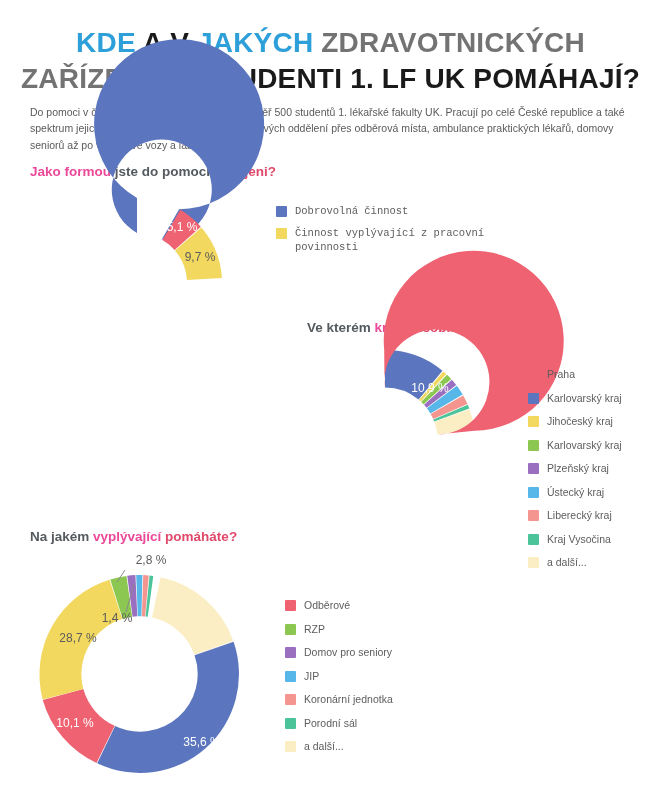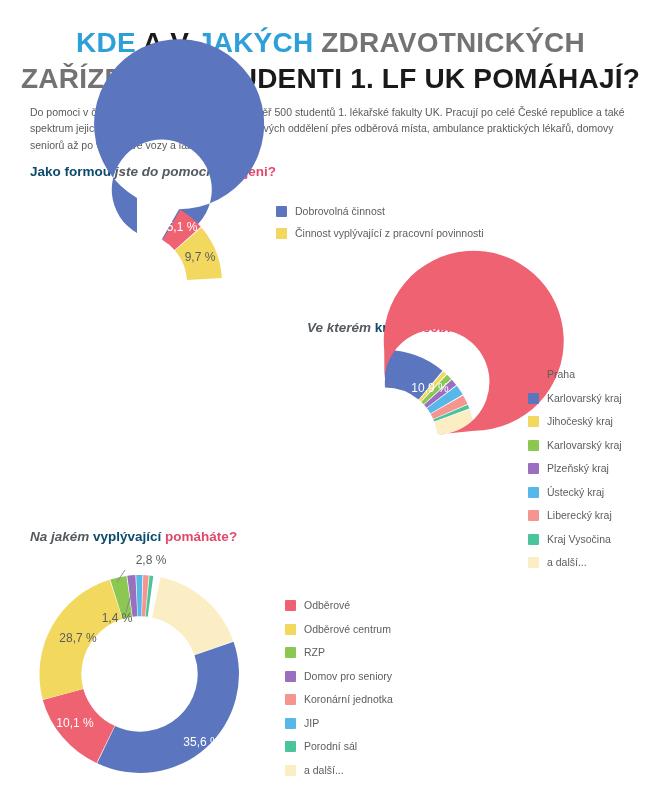--- a/index.html
+++ b/index.html
@@ -47,22 +47,22 @@
     text-align: left;
   }
 
   
   .sec-head {
     position: absolute;
     font-size: 13.5px;
     font-weight: bold;
     white-space: nowrap;
   }
-  .h-blue { color: #0c4a6e; }
-  .h-gray { color: #555a5f; font-style: italic; }
+  .h-blue { color: #ec4899; }
+  .h-gray { color: #555a5f; }
   .h-pink { color: #e0496b; }
 
   #head-1 { top: 164px; left: 30px; }
   #head-2 { top: 320px; left: 307px; }
   #head-3 { top: 529px; left: 30px; }
 
   
   .donut {
     position: absolute;
   }
@@ -99,21 +99,21 @@
     border-radius: 1px;
   }
   .legend-label {
     font-size: 10.5px;
     line-height: 14px;
     color: #5d5d5d;
     white-space: pre-line;
   }
 
   #legend-1 { top: 204px; left: 276px; width: 270px; }
-  #legend-1 .legend-row { margin-bottom: 8px; }
+  #legend-1 .legend-row { margin-bottom: 8px; font-family: Liberation Mono, monospace; }
   #legend-2 { top: 367px; left: 528px; width: 130px; }
   #legend-2 .legend-row { margin-bottom: 9.5px; }
   #legend-3 { top: 598px; left: 285px; width: 160px; }
   #legend-3 .legend-row { margin-bottom: 9.5px; }
 </style>
 </head>
 <body>
 
 <h1 class="title">
   <span class="ln">
@@ -266,40 +266,36 @@
     </g>
   </svg>
 </div>
 
 <div class="legend" id="legend-3">
   <div class="legend-row">
       <span class="legend-swatch" style="background:#ee6272"></span>
       <span class="legend-label">Odběrové</span>
     </div>
   <div class="legend-row">
-      <span class="legend-swatch" style="background:#f2d85e"></span>
-      <span class="legend-label">Odběrové centrum</span>
-    </div>
-  <div class="legend-row">
       <span class="legend-swatch" style="background:#8cc751"></span>
       <span class="legend-label">RZP</span>
     </div>
   <div class="legend-row">
       <span class="legend-swatch" style="background:#9b6fc0"></span>
       <span class="legend-label">Domov pro seniory</span>
     </div>
   <div class="legend-row">
+      <span class="legend-swatch" style="background:#56b7e8"></span>
+      <span class="legend-label">JIP</span>
+    </div>
+  <div class="legend-row">
       <span class="legend-swatch" style="background:#f4968f"></span>
       <span class="legend-label">Koronární jednotka</span>
     </div>
   <div class="legend-row">
-      <span class="legend-swatch" style="background:#56b7e8"></span>
-      <span class="legend-label">JIP</span>
-    </div>
-  <div class="legend-row">
       <span class="legend-swatch" style="background:#4cc49a"></span>
       <span class="legend-label">Porodní sál</span>
     </div>
   <div class="legend-row">
       <span class="legend-swatch" style="background:#fbeec4"></span>
       <span class="legend-label">a další...</span>
     </div>
 </div>
 
 </body></html>

